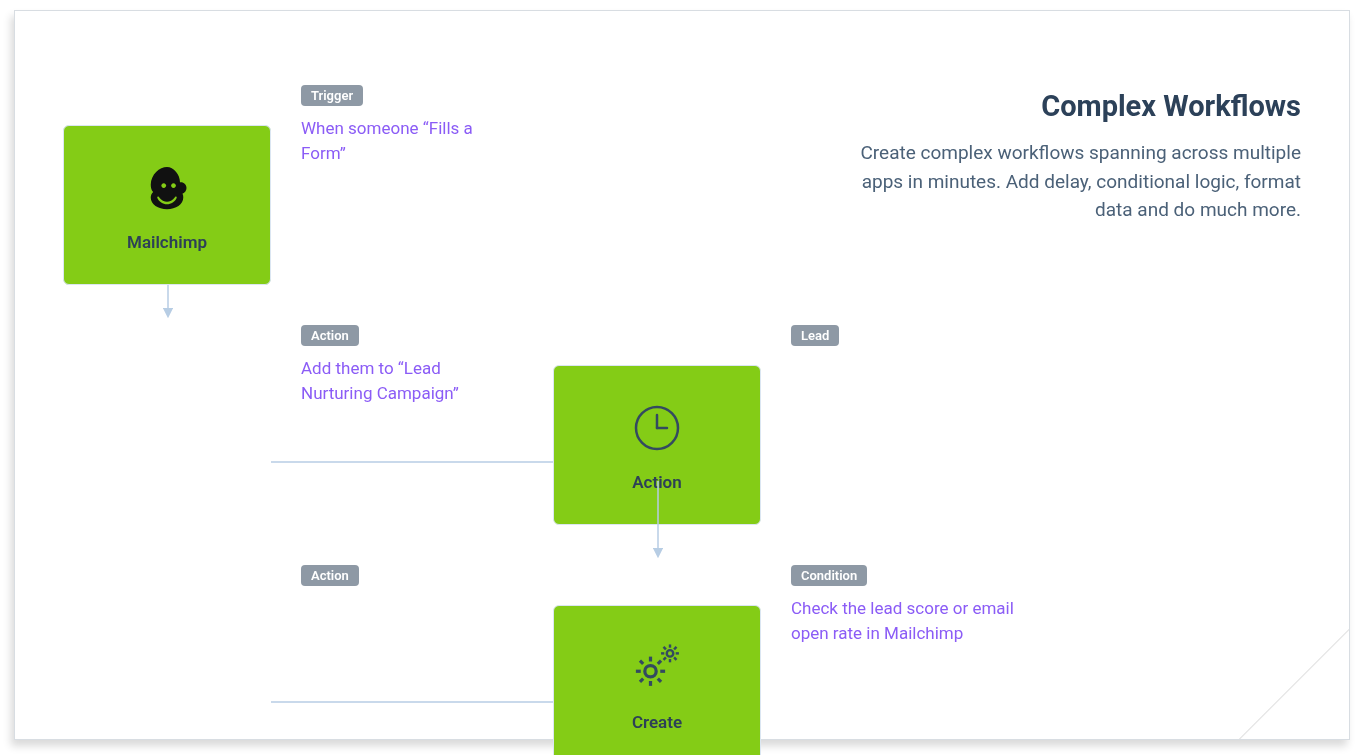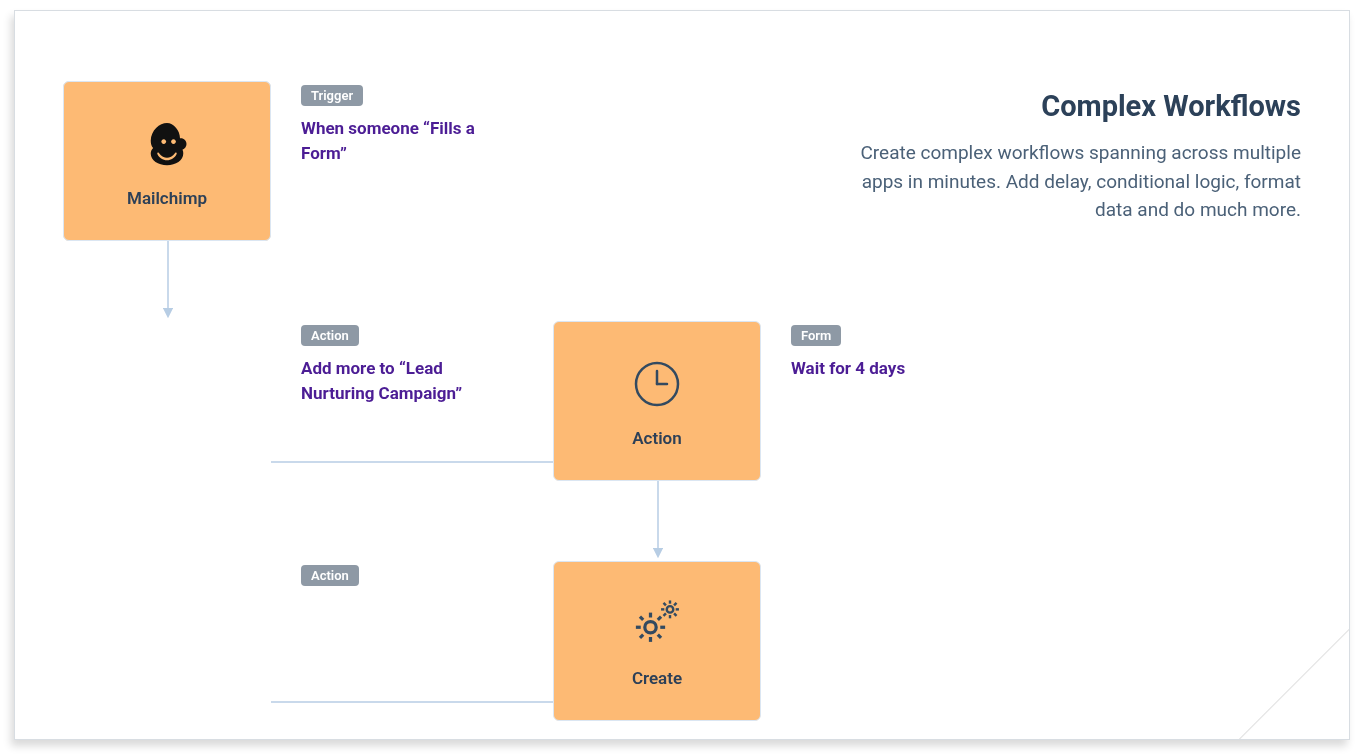--- a/index.html
+++ b/index.html
@@ -26,26 +26,27 @@
     position: relative;
     width: 730px;
     height: 640px;
   }
   .node {
     position: absolute;
     width: 208px;
     height: 160px;
     border: 1px solid #dbe6f2;
     border-radius: 6px;
-    background: #fdba74;
+    background: #84cc16;
     display: flex;
     flex-direction: column;
     align-items: center;
     justify-content: center;
     gap: 14px;
+    margin-top: 44px;
   }
   .node .icon-wrap {
     width: 60px;
     height: 60px;
     display: flex;
     align-items: center;
     justify-content: center;
   }
   .node .label {
     font-size: 17px;
@@ -62,22 +63,21 @@
     color: #fff;
     font-size: 13px;
     font-weight: 600;
     padding: 3px 10px;
     border-radius: 4px;
     margin-bottom: 10px;
   }
   .desc-text {
     font-size: 17px;
     line-height: 1.45;
-    color: #4c1d95;
-    font-weight: bold;
+    color: #8b5cf6;
   }
   .heading {
     position: absolute;
     right: 48px;
     top: 78px;
     width: 470px;
     text-align: right;
   }
   .heading h2 {
     font-size: 29px;
@@ -156,40 +156,39 @@
     <div class="node" style="left:0;top:240">
       <div class="icon-wrap">
         <svg viewBox="0 0 64 64" width="52" height="52">
           <path fill="#111" d="M32 6c-9 0-20 9-20 22 0 4 1 7 3 9-2 2-3 4-3 7 0 8 9 14 20 14s20-6 20-14c0-2 0-3-1-5 3-1 5-4 5-7 0-4-3-7-7-7h-1c0-10-8-19-16-19zm-4 20c2 0 3 2 3 3s-1 3-3 3-3-2-3-3 1-3 3-3zm12 0c2 0 3 2 3 3s-1 3-3 3-3-2-3-3 1-3 3-3zM22 43c3 4 7 6 10 6s7-2 10-6c1-1 2 0 2 1-2 5-7 8-12 8s-10-3-12-8c0-1 1-2 2-1z"></path>
         </svg>
       </div>
       <div class="label">Mailchimp</div>
     </div>
     <div class="desc" style="left:238px;top:244px">
       <span class="badge">Action</span>
-      <div class="desc-text">Add more to “Lead Nurturing Campaign”</div>
+      <div class="desc-text">Add them to “Lead Nurturing Campaign”</div>
     </div>
 
     <svg class="connector" style="left:208px;top:380px;width:282px;height:2px">
       <line x1="0" y1="1" x2="282" y2="1" stroke="#b7cde4" stroke-width="1.5"></line>
     </svg>
 
     <div class="node" style="left:490px;top:240px">
       <div class="icon-wrap">
         <svg viewBox="0 0 48 48" width="48" height="48">
           <circle cx="24" cy="24" r="21" fill="none" stroke="#334a60" stroke-width="2.5"></circle>
           <line x1="24" y1="24" x2="24" y2="11" stroke="#334a60" stroke-width="2.5" stroke-linecap="round"></line>
           <line x1="24" y1="24" x2="34" y2="24" stroke="#334a60" stroke-width="2.5" stroke-linecap="round"></line>
         </svg>
       </div>
       <div class="label">Action</div>
     </div>
     <div class="desc" style="left:728px;top:244px;width:230px">
-      <span class="badge">Form</span>
-      <div class="desc-text">Wait for 4 days</div>
+      <span class="badge">Lead</span>
     </div>
 
     <svg class="connector" style="left:594px;top:400px;width:2px;height:80px">
       <line x1="1" y1="0" x2="1" y2="72" stroke="#b7cde4" stroke-width="1.5" marker-end="url(#arrow)"></line>
     </svg>
 
     <div class="node" style="left:490px;top:480px">
       <div class="icon-wrap">
         <svg viewBox="0 0 64 64" width="52" height="52" fill="#334a60">
           <g transform="translate(6,14)">
@@ -215,20 +214,24 @@
               <line x1="4" y1="4" x2="7" y2="7"></line>
                 <line x1="17" y1="17" x2="20" y2="20"></line>
               <line x1="4" y1="20" x2="7" y2="17"></line>
                 <line x1="17" y1="7" x2="20" y2="4"></line>
             </g>
           </g>
         </svg>
       </div>
       <div class="label">Create</div>
     </div>
+    <div class="desc" style="left:728px;top:484px;width:230px">
+      <span class="badge">Condition</span>
+      <div class="desc-text">Check the lead score or email open rate in Mailchimp</div>
+    </div>
 
     <svg class="connector" style="left:208px;top:620px;width:282px;height:2px">
       <line x1="0" y1="1" x2="282" y2="1" stroke="#b7cde4" stroke-width="1.5"></line>
     </svg>
 
     <div class="desc" style="left:238px;top:484px">
       <span class="badge">Action</span>
     </div>
 
   </div>

